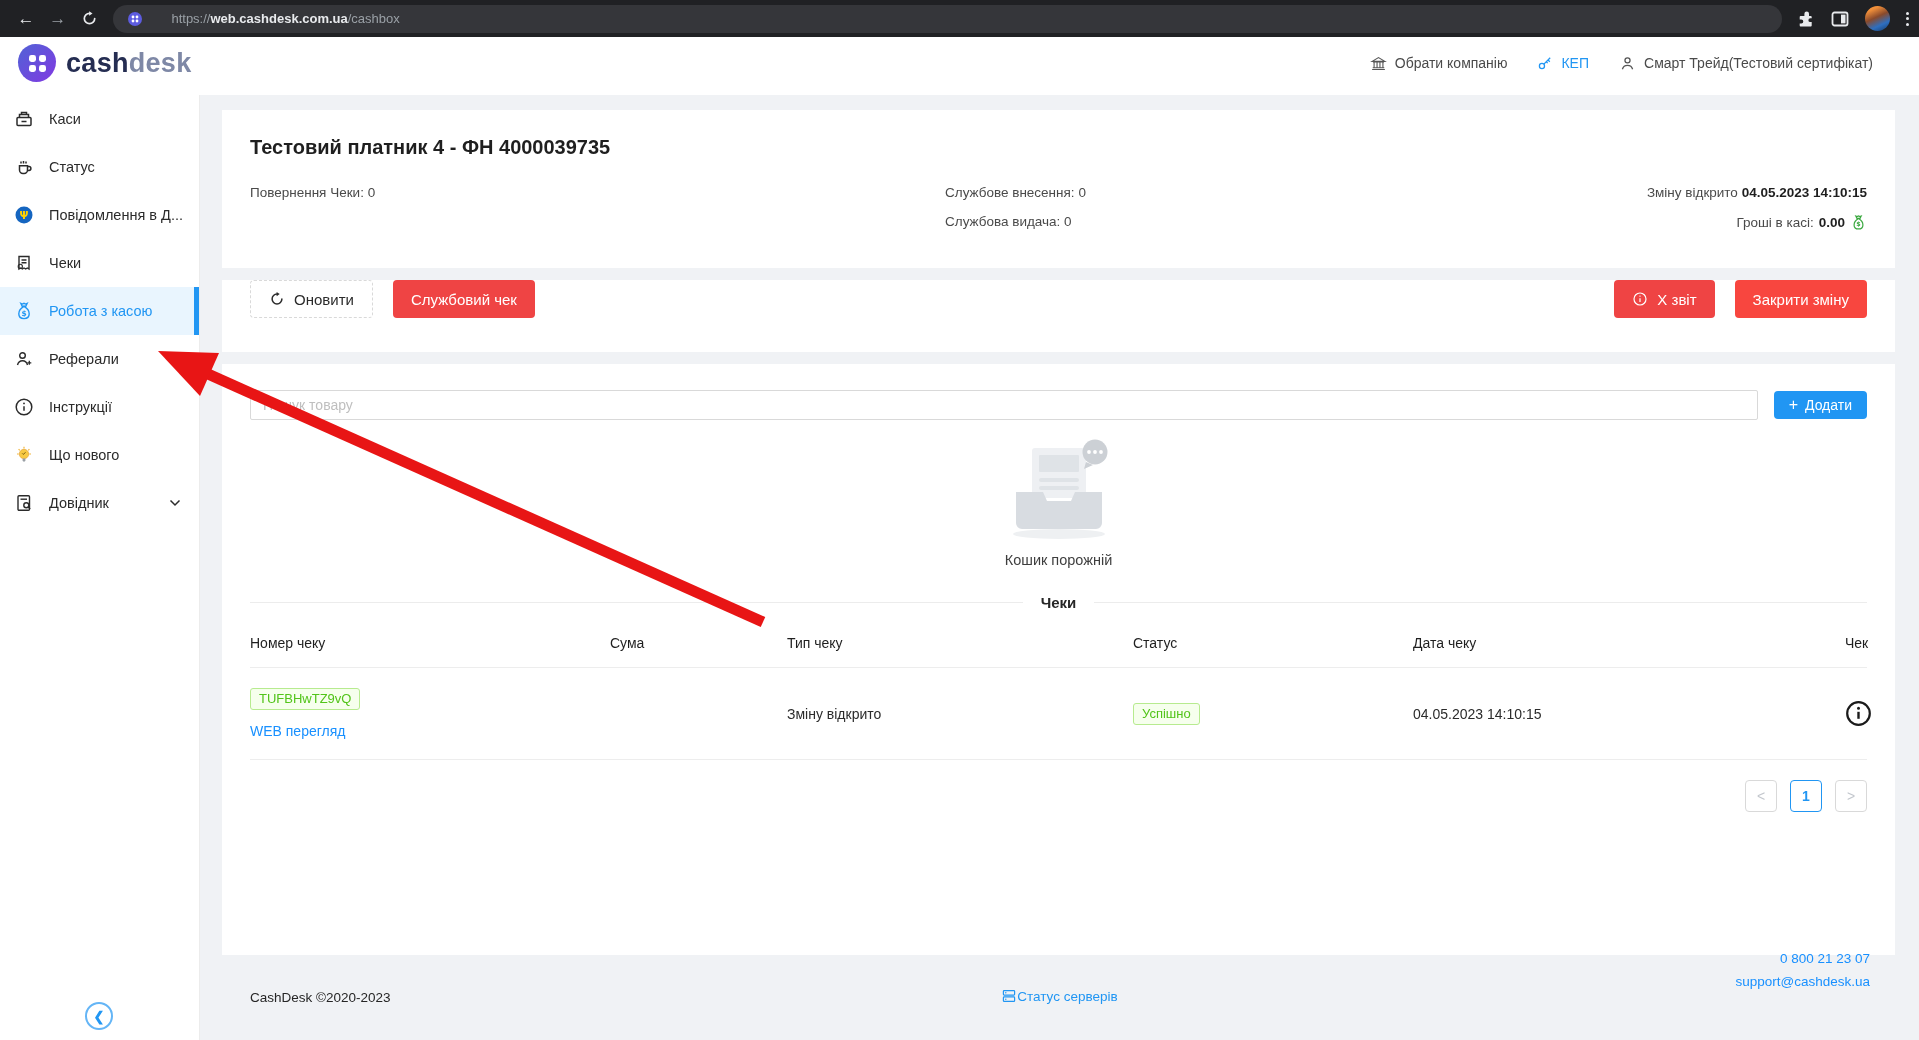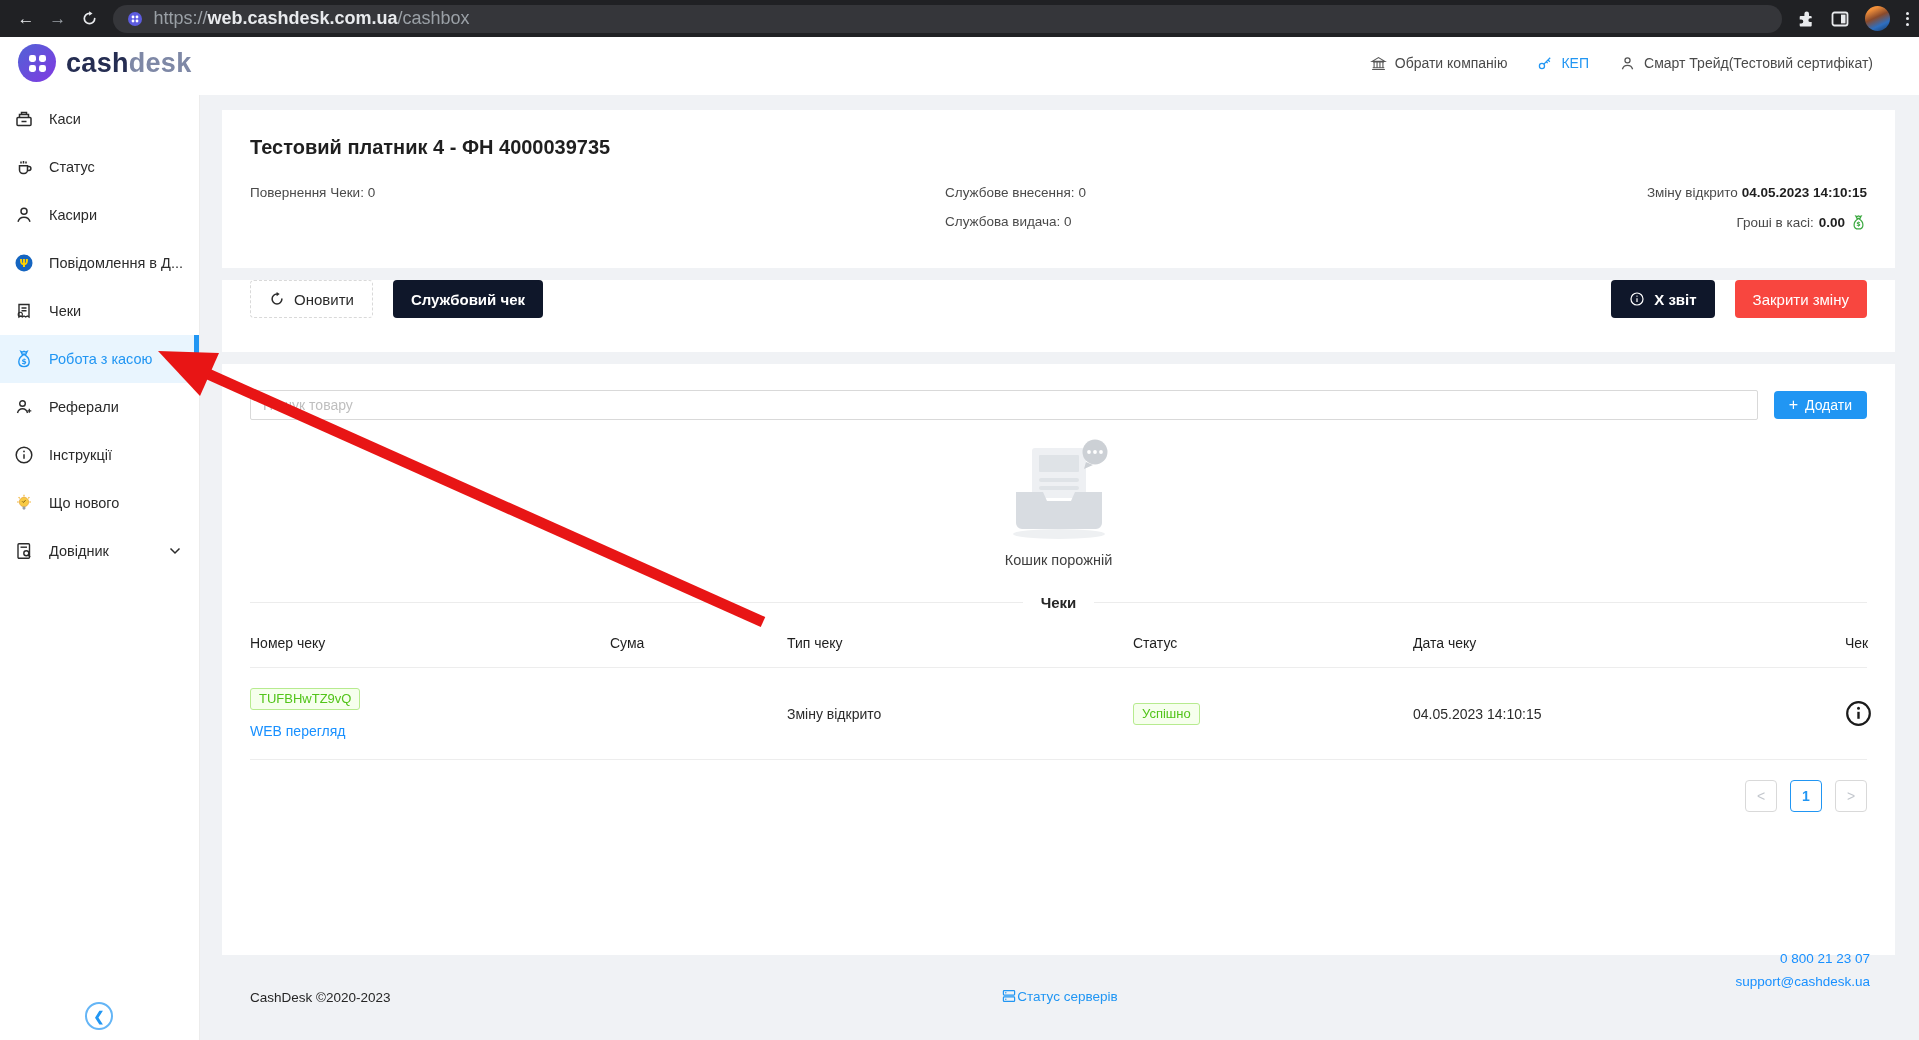--- a/index.html
+++ b/index.html
@@ -8,21 +8,21 @@
   #screen { position:relative; width:1919px; height:1040px; }
 
   
   .browser-bar { position:absolute; top:0; left:0; width:1919px; height:37px; background:#202124;
     display:flex; align-items:center; padding:0 10px; }
   .bnav { width:32px; height:28px; display:flex; align-items:center; justify-content:center;
     color:#e8eaed; font-size:17px; }
   .bnav.dim { color:#9aa0a6; }
   .url-pill { height:28px; width:1678px; margin-left:8px; background:#35363a; border-radius:14px;
     display:flex; align-items:center; padding:0 14px; }
-  .url-text { font-size:18px; color:#9aa0a6; margin-left:10px; white-space:nowrap; }
+  .url-text { font-size:13px; color:#9aa0a6; margin-left:28px; white-space:nowrap; }
   .url-text .host { color:#e8eaed; font-weight:bold; }
   .chrome-right { display:flex; align-items:center; margin-left:14px; gap:16px; }
   .avatar { width:25px; height:25px; border-radius:50%;
     background:linear-gradient(155deg,#f2903a 18%,#8a4a2b 45%,#2e6fc0 72%,#173a66 100%); }
   .dots { display:flex; flex-direction:column; gap:2.5px; }
   .dots i { width:3px; height:3px; border-radius:50%; background:#e8eaed; }
 
   
   .app-header { position:absolute; top:37px; left:0; width:1919px; height:58px; background:#fff;
     display:flex; align-items:center; justify-content:space-between; padding:0 46px 6px 18px; }
@@ -59,21 +59,21 @@
   .stat-col { display:flex; flex-direction:column; gap:14px; font-size:13.5px; color:#4a4a4a; }
   .stat-col.right { text-align:right; }
   .stat-line b { color:#1f1f1f; }
   .cash-line { display:flex; align-items:center; justify-content:flex-end; gap:5px; }
 
   .card-b { top:185px; height:72px; display:flex; align-items:flex-start; justify-content:space-between;
     padding:0 28px; }
   .btn { height:38px; display:inline-flex; align-items:center; gap:9px; padding:0 18px;
     border-radius:4px; font-size:15px; font-family:inherit; cursor:pointer; }
   .btn-refresh { background:#fff; border:1px dashed #d9d9d9; color:#2b2b2b; }
-  .btn-primary { background:#0f172a; border:none; color:#fff;font-weight:bold; }
+  .btn-primary { background:#ef4444; border:none; color:#fff; }
   .btn-danger { background:#f8463f; border:none; color:#fff; }
   .tb-left, .tb-right { display:flex; align-items:center; gap:20px; }
 
   .card-c { top:269px; height:591px; padding:26px 28px; }
   .search-row { display:flex; align-items:center; gap:16px; }
   .search-input { flex:1; height:30px; border:1px solid #d9d9d9; border-radius:2px; padding:0 12px;
     font-size:14px; font-family:inherit; color:#2b2b2b; outline:none; }
   .search-input::placeholder { color:#bfbfbf; }
   .btn-add { height:28px; display:inline-flex; align-items:center; gap:7px; padding:0 15px;
     background:#2196f3; color:#fff; border:none; border-radius:4px; font-size:14px;
@@ -199,27 +199,20 @@
       </svg>
       <span>Каси</span>
     </div>
     <div class="side-item">
       <svg width="20" height="20" viewBox="0 0 20 20" fill="none" stroke="#2b2b2b" stroke-width="1.5">
         <path d="M5.5 8.8h8v4.2a3.4 3.4 0 0 1-3.4 3.4h-1.2a3.4 3.4 0 0 1-3.4-3.4z"></path>
         <path d="M13.5 9.6h1.5a1.9 1.9 0 0 1 0 3.8h-1.5"></path>
         <path d="M7 6.4V4.6M9.5 6.4V4M12 6.4V4.6"></path>
       </svg>
       <span>Статус</span>
-    </div>
-    <div class="side-item">
-      <svg width="20" height="20" viewBox="0 0 20 20" fill="none" stroke="#2b2b2b" stroke-width="1.5">
-        <circle cx="10" cy="6.3" r="3"></circle>
-          <path d="M4 16.8c.8-3.1 3-4.6 6-4.6s5.2 1.5 6 4.6"></path>
-      </svg>
-      <span>Касири</span>
     </div>
     <div class="side-item">
       <svg width="20" height="20" viewBox="0 0 20 20">
         <circle cx="10" cy="10" r="8.5" fill="#1565c0"></circle>
         <text x="10" y="13.8" font-size="10.5" font-weight="bold" fill="#ffd200" text-anchor="middle" font-family="DejaVu Sans, sans-serif">Ψ</text>
       </svg>
       <span>Повідомлення в Д...</span>
     </div>
     <div class="side-item">
       <svg width="20" height="20" viewBox="0 0 20 20" fill="none" stroke="#2b2b2b" stroke-width="1.4">

